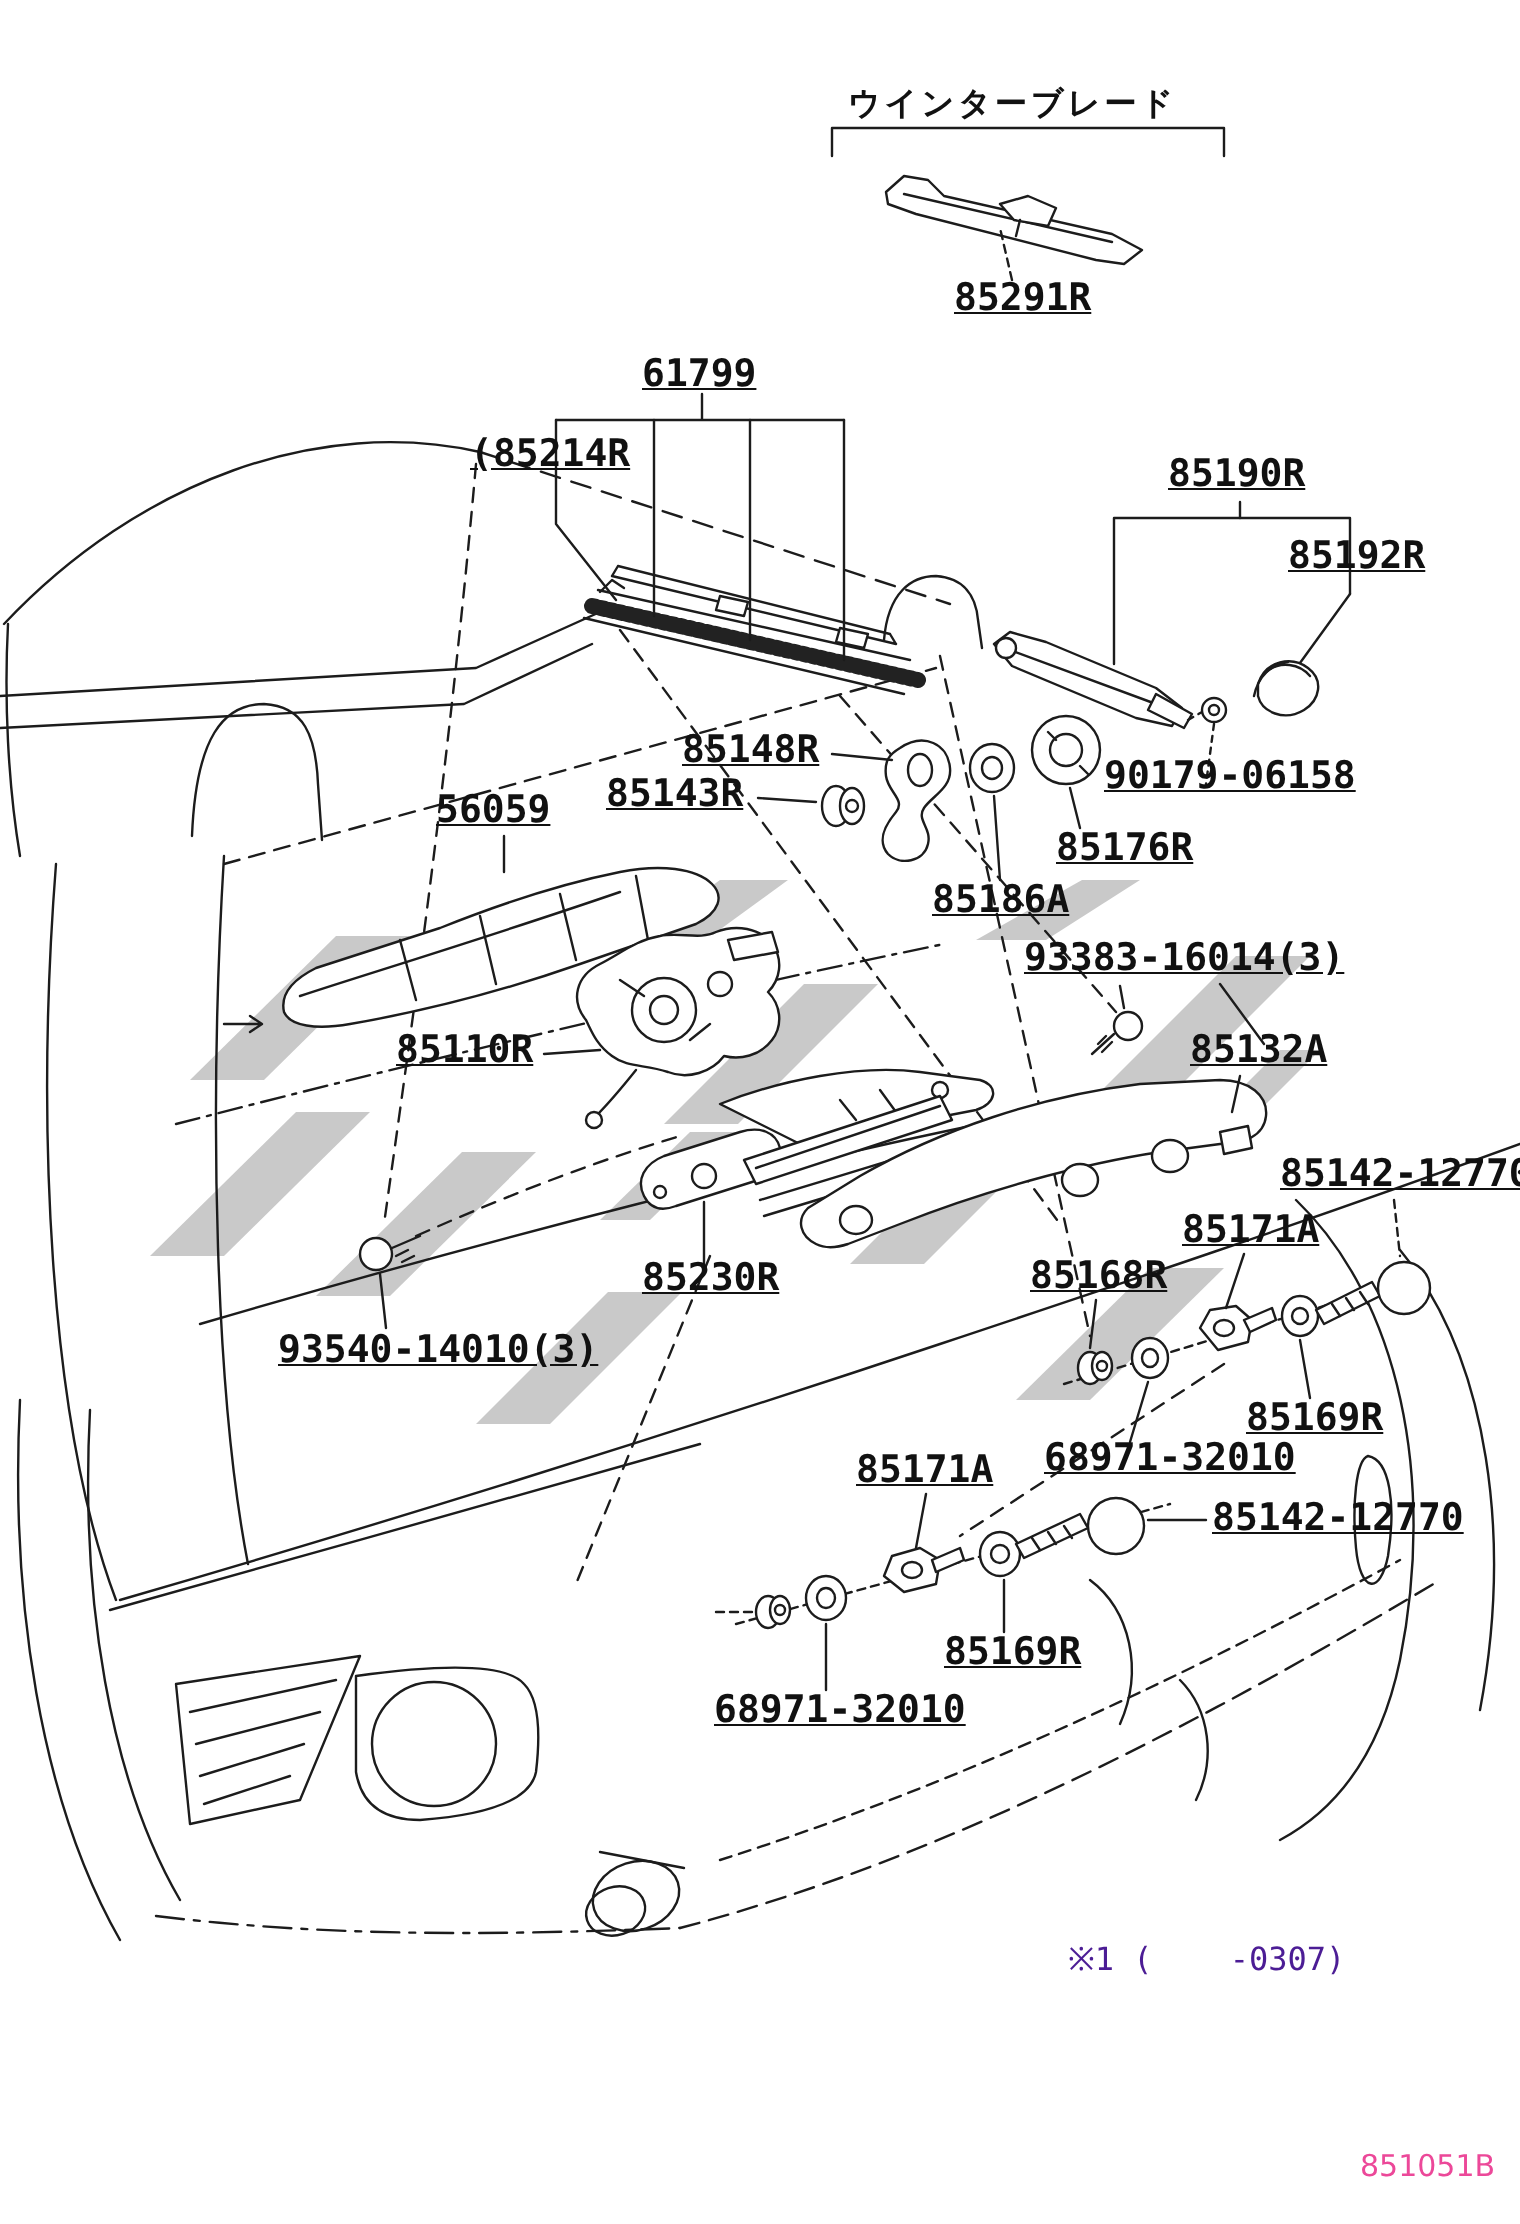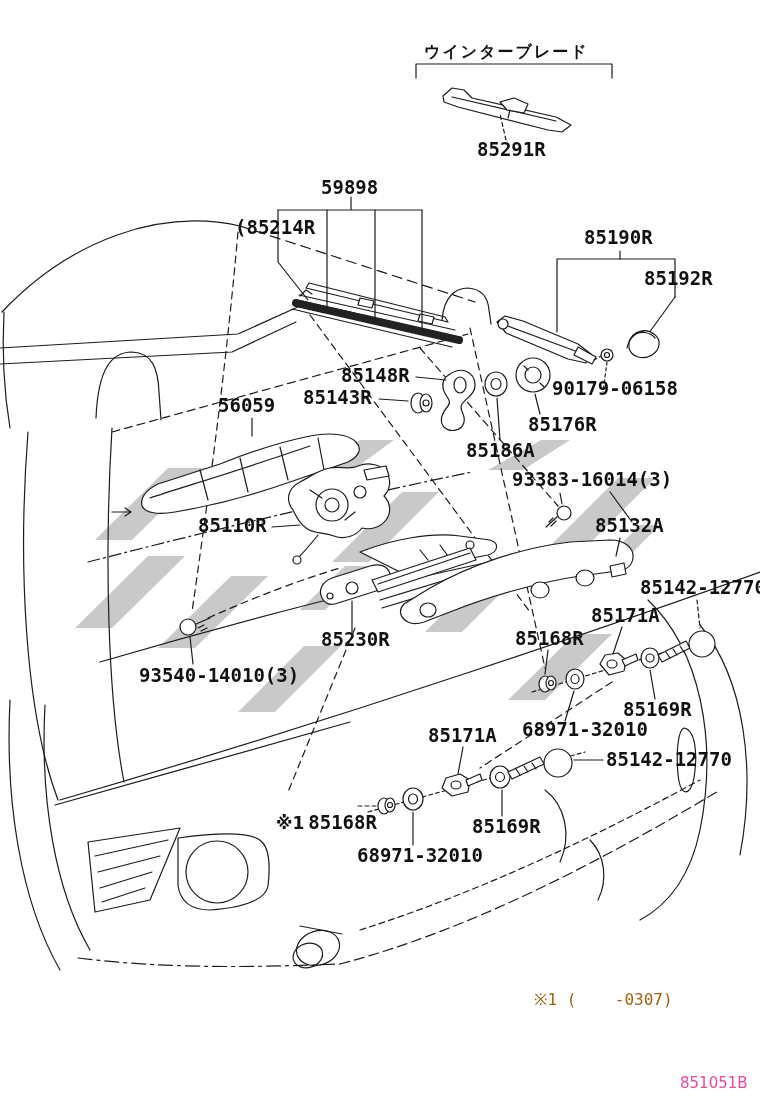--- a/index.html
+++ b/index.html
@@ -3,30 +3,30 @@
 <meta charset="utf-8">
 <style>
   html,body { margin:0; padding:0; background:#ffffff; }
   #canvas {
     position:relative; width:760px; height:1112px; background:#ffffff;
     overflow:hidden; font-family:"DejaVu Sans Mono", monospace;
   }
   #art { position:absolute; left:0; top:0; }
   .pl {
     position:absolute; font:bold 19px "DejaVu Sans Mono", monospace;
-    color:#111; white-space:pre; line-height:1;
+    color:#111; white-space:pre; line-height:1;text-decoration:underline;
   }
   .jp {
     position:absolute; font:bold 16px "DejaVu Sans", sans-serif;
     color:#111; letter-spacing:2px; white-space:pre; line-height:1;
   }
   .refmark { font:bold 17px "DejaVu Sans", sans-serif; margin-right:4px; }
   .note {
     position:absolute; font:16px "DejaVu Sans Mono", monospace;
-    color:#a16207; white-space:pre; line-height:1;margin-top:20px;
+    color:#4c1d95; white-space:pre; line-height:1;
   }
   .doc {
     position:absolute; font:15px "DejaVu Sans", sans-serif;
     color:#ec4899; white-space:pre; line-height:1;
   }
 </style>
 </head>
 <body>
 
 <div id="canvas">
@@ -271,21 +271,21 @@
   <path d="M603,760 L574,760"></path>
   <path d="M463,747 L458,774"></path>
   <path d="M358,806 L376,806" stroke-dasharray="4,3"></path>
   <path d="M502,816 L502,790"></path>
   <path d="M413,845 L413,812"></path>
 </svg>
 
 <div class="jp" style="left:424px; top:44px">ウインターブレード</div>
 
 <div class="pl" style="left:477px; top:140px">85291R</div>
-<div class="pl" style="left:321px; top:178px">59898</div>
+<div class="pl" style="left:321px; top:178px">61799</div>
 <div class="pl" style="left:235px; top:218px">(85214R</div>
 <div class="pl" style="left:584px; top:228px">85190R</div>
 <div class="pl" style="left:644px; top:269px">85192R</div>
 <div class="pl" style="left:341px; top:366px">85148R</div>
 <div class="pl" style="left:303px; top:388px">85143R</div>
 <div class="pl" style="left:552px; top:379px">90179-06158</div>
 <div class="pl" style="left:528px; top:415px">85176R</div>
 <div class="pl" style="left:466px; top:441px">85186A</div>
 <div class="pl" style="left:218px; top:396px">56059</div>
 <div class="pl" style="left:512px; top:470px">93383-16014(3)</div>
@@ -294,23 +294,20 @@
 <div class="pl" style="left:640px; top:578px">85142-12770</div>
 <div class="pl" style="left:591px; top:606px">85171A</div>
 <div class="pl" style="left:515px; top:629px">85168R</div>
 <div class="pl" style="left:321px; top:630px">85230R</div>
 <div class="pl" style="left:139px; top:666px">93540-14010(3)</div>
 <div class="pl" style="left:623px; top:700px">85169R</div>
 <div class="pl" style="left:522px; top:720px">68971-32010</div>
 <div class="pl" style="left:428px; top:726px">85171A</div>
 <div class="pl" style="left:606px; top:750px">85142-12770</div>
 
-<div class="pl" style="left:253px; top:794px">
-  <span class="refmark">※1</span><span>85168R</span>
-</div>
 
 <div class="pl" style="left:472px; top:817px">85169R</div>
 <div class="pl" style="left:357px; top:846px">68971-32010</div>
 
 <div class="note" style="left:534px; top:972px">※1 (    -0307)</div>
 
 <div class="doc" style="left:680px; top:1076px">851051B</div>
 
 </div>
 

